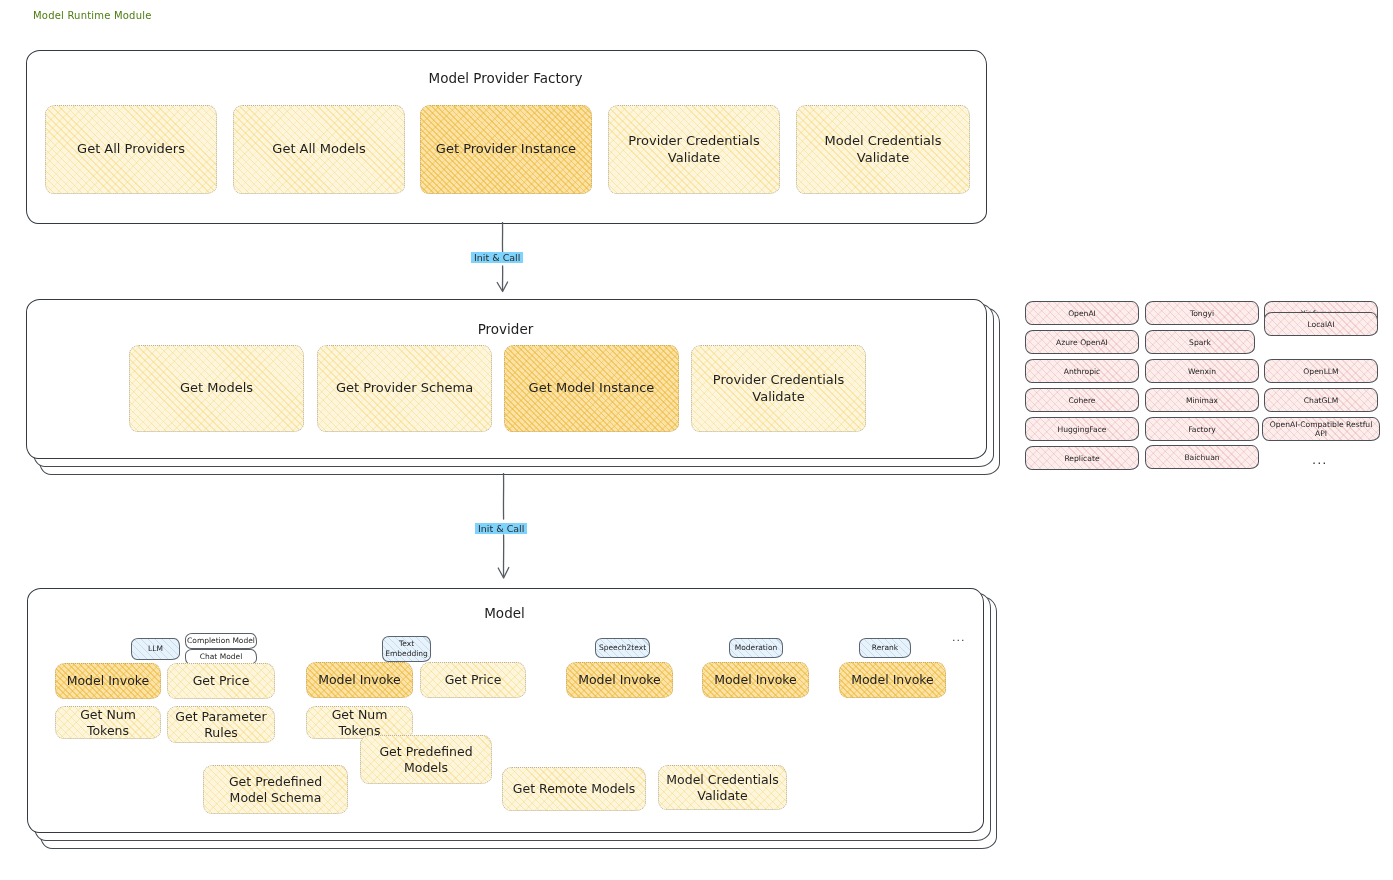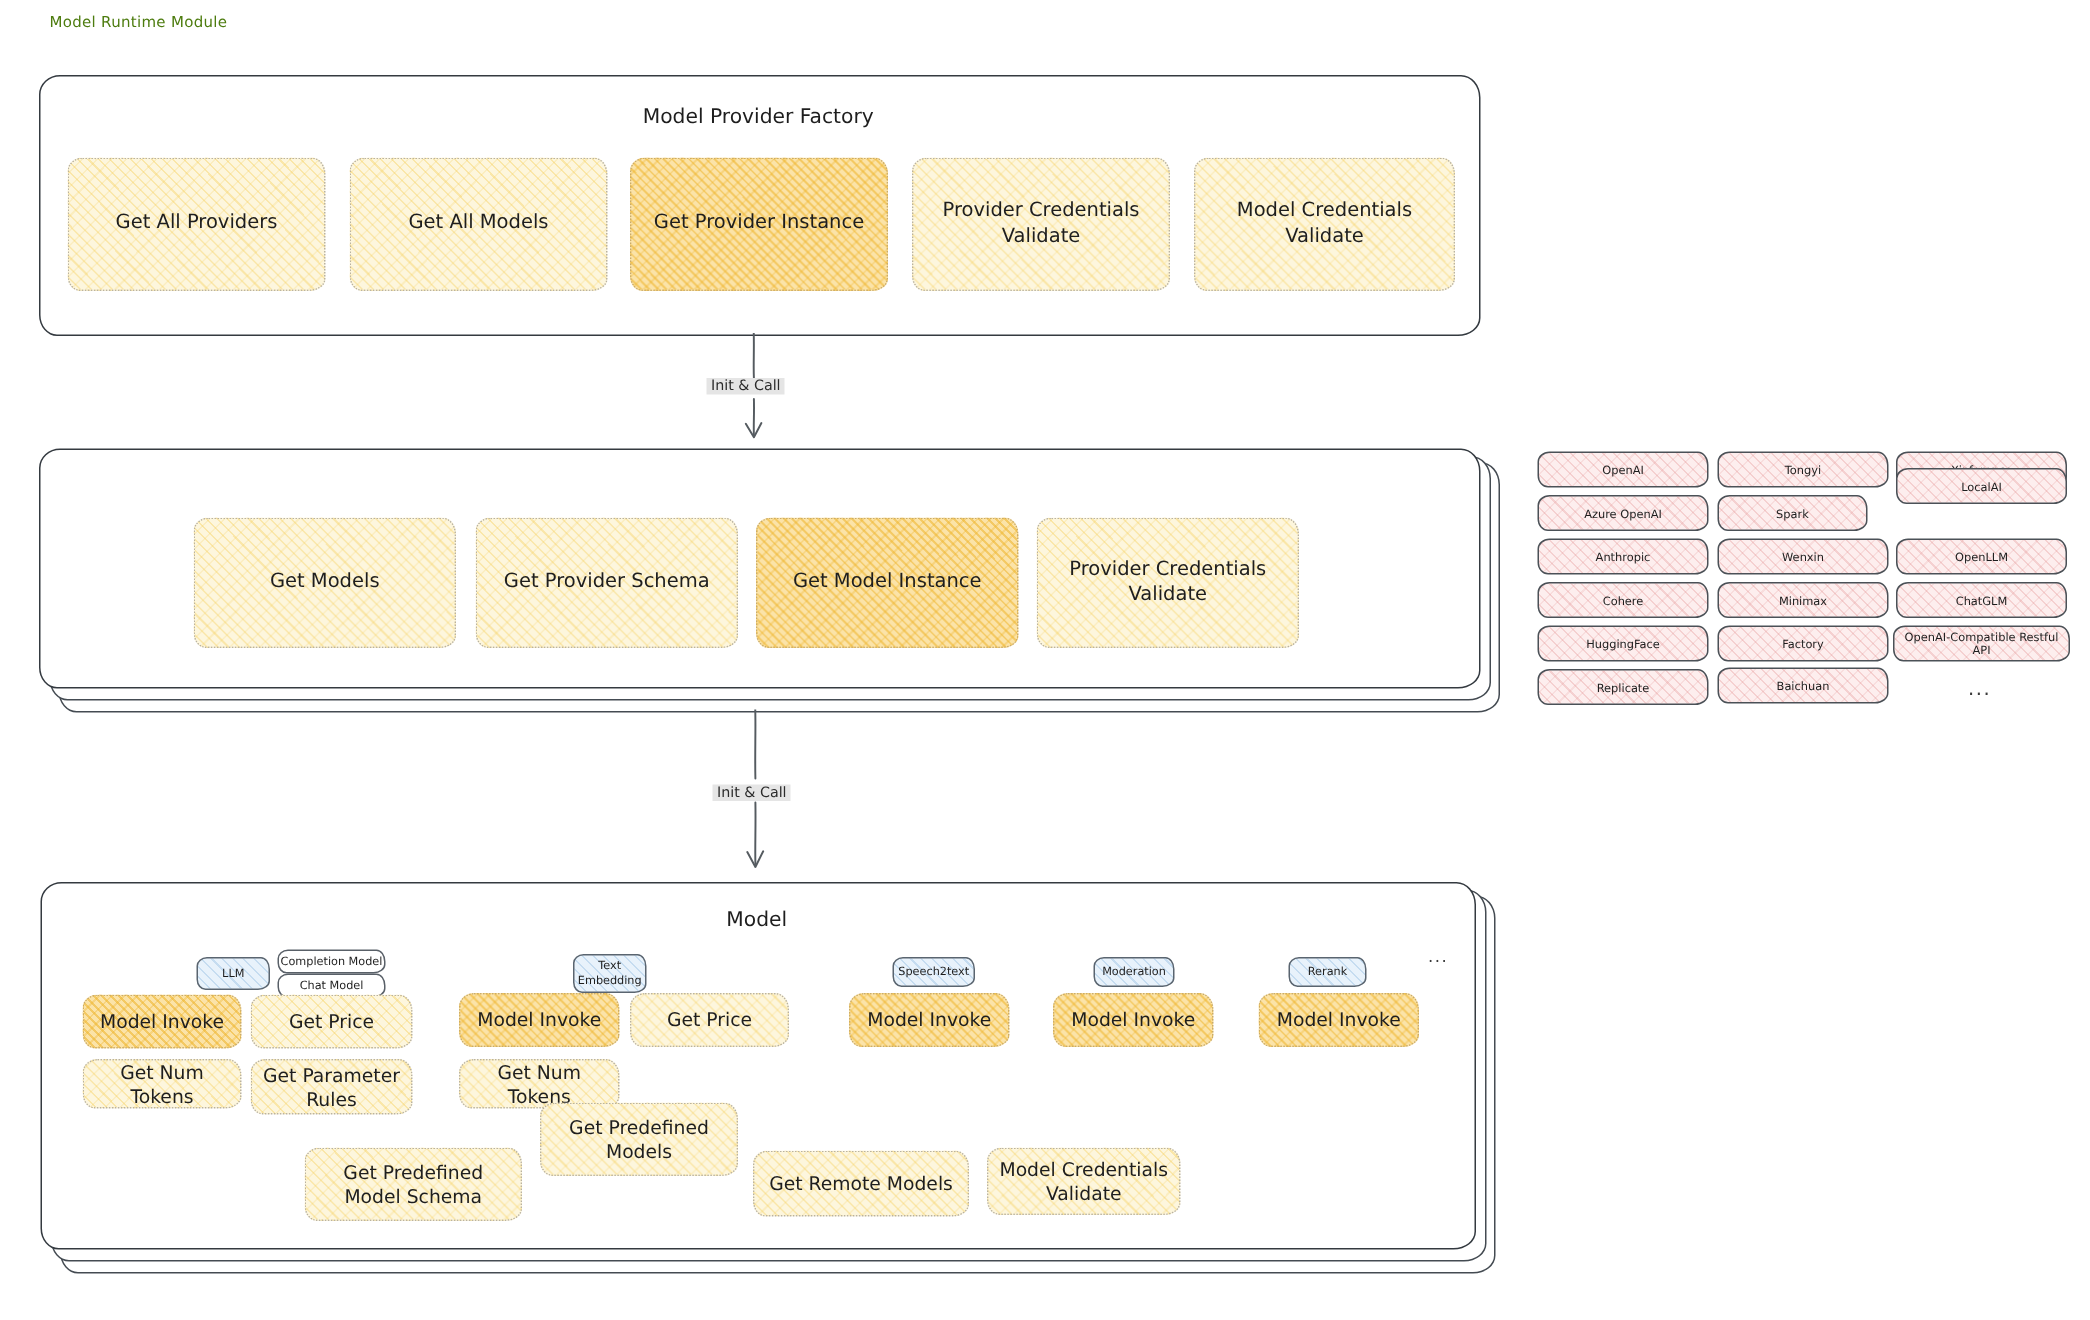--- a/index.html
+++ b/index.html
@@ -81,21 +81,21 @@
     border-radius:8px 7px 9px 7px / 7px 9px 7px 8px;
     background-color:#fdeeee;
     background-image:
       repeating-linear-gradient(45deg, rgba(226,140,140,.30) 0 1px, rgba(0,0,0,0) 1px 5px),
       repeating-linear-gradient(-45deg, rgba(226,140,140,.17) 0 1px, rgba(0,0,0,0) 1px 7px);
   }
 
   
   .arrow-label{
     position:absolute;font-size:9.5px;color:#2b2b2b;white-space:nowrap;
-    background:#e5e5e5;padding:0 3px;text-align:center;
+    background:#7dd3fc;padding:0 3px;text-align:center;
   }
   .ellipsis{
     position:absolute;font-size:13px;color:#3a3a3a;letter-spacing:1px;
   }
 </style>
 </head>
 <body>
 
 <div class="canvas">
 
@@ -124,20 +124,21 @@
   <svg style="position:absolute;left:485px;top:222px;width:40px;height:74px;" viewBox="0 0 40 74">
     <path d="M17.5 0 C17.8 12, 17.2 22, 17.6 30" stroke="#555b60" stroke-width="1.3" fill="none" stroke-linecap="round"></path>
     <path d="M17.6 44 C17.9 54, 17.3 60, 17.6 68" stroke="#555b60" stroke-width="1.3" fill="none" stroke-linecap="round"></path>
     <path d="M12.2 60.5 L17.6 69.5 L22.6 60" stroke="#555b60" stroke-width="1.3" fill="none" stroke-linecap="round" stroke-linejoin="round"></path>
   </svg>
   <div class="arrow-label" style="left:471px;top:252px;">Init &amp; Call</div>
 
   <div class="stack-sheet" style="left:39px;top:308px;width:959px;height:165px;"></div>
   <div class="stack-sheet" style="left:33px;top:304px;width:959px;height:161px;"></div>
   <div class="sketch-border" style="position:absolute;left:26px;top:299px;width:959px;height:158px;"></div>
+  <div class="container-title" style="top:321px;left:26px;width:959px;">Provider</div>
 
   <div class="node fill-pale" style="left:129px;top:345px;width:175px;height:87px;">
     <span>Get Models</span>
   </div>
   <div class="node fill-pale" style="left:317px;top:345px;width:175px;height:87px;">
     <span>Get Provider Schema</span>
   </div>
   <div class="node fill-amber" style="left:504px;top:345px;width:175px;height:87px;">
     <span>Get Model Instance</span>
   </div>
@@ -160,21 +161,21 @@
   <div class="pill" style="left:1025px;top:417px;width:114px;height:24px;">
     <span>HuggingFace</span>
     </div>
   <div class="pill" style="left:1025px;top:446px;width:114px;height:24px;">
     <span>Replicate</span>
     </div>
 
   <div class="pill" style="left:1145px;top:301px;width:114px;height:24px;">
     <span>Tongyi</span>
     </div>
-  <div class="pill" style="left:1145px;top:330px;width:100px;height:24px;">
+  <div class="pill" style="left:1145px;top:330px;width:110px;height:24px;">
     <span>Spark</span>
     </div>
   <div class="pill" style="left:1145px;top:359px;width:114px;height:24px;">
     <span>Wenxin</span>
     </div>
   <div class="pill" style="left:1145px;top:388px;width:114px;height:24px;">
     <span>Minimax</span>
     </div>
   <div class="pill" style="left:1145px;top:417px;width:114px;height:24px;">
     <span>Factory</span>

